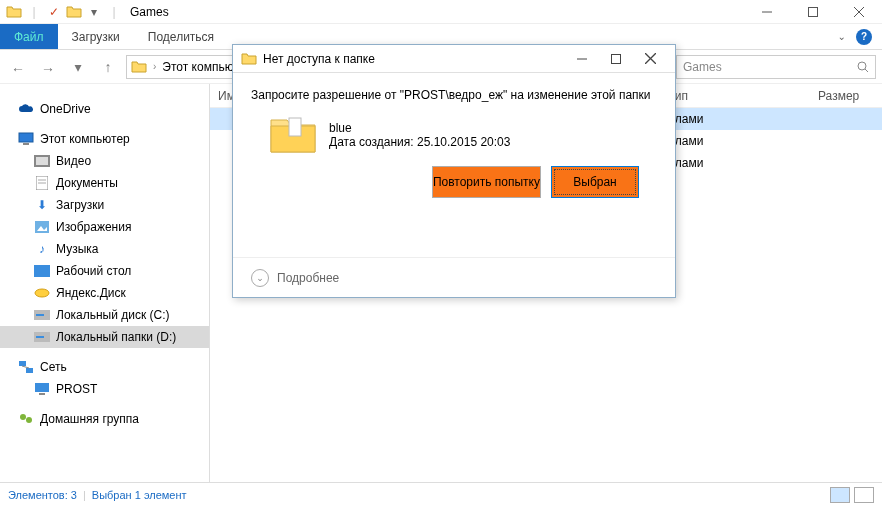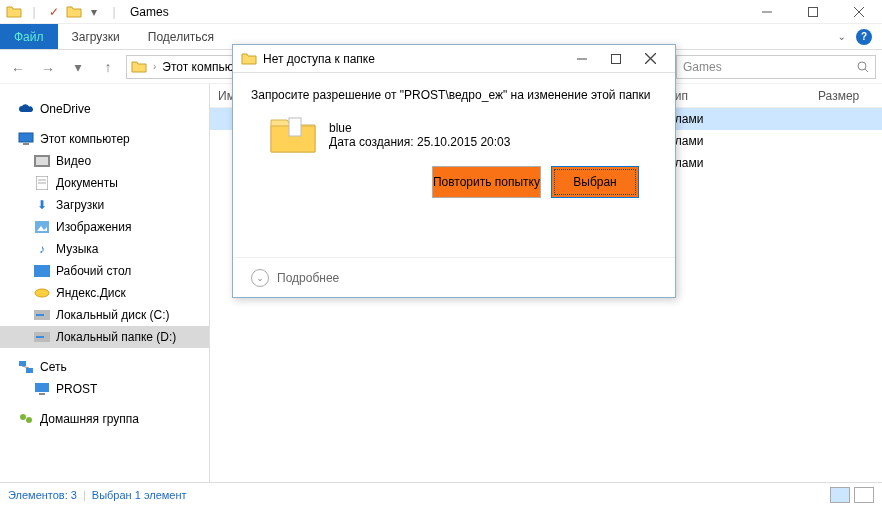--- a/index.html
+++ b/index.html
@@ -240,21 +240,21 @@
         </span>
         <span>Локальный диск (C:)</span>
       </div>
       <div class="tree-item indent selected">
         <span class="ico">
           <svg width="16" height="10">
               <rect width="16" height="10" fill="#bbb"></rect>
               <rect x="2" y="4" width="8" height="2" fill="#3a8dde"></rect>
             </svg>
         </span>
-        <span>Локальный папке (D:)</span>
+        <span>Локальный папки (D:)</span>
       </div>
     </div>
 
     <div class="tree-group">
       <div class="tree-item">
         <span class="ico">
           <svg width="16" height="14">
               <rect x="1" y="1" width="7" height="5" fill="#3a8dde"></rect>
               <rect x="8" y="8" width="7" height="5" fill="#3a8dde"></rect>
               <line x1="4" y1="6" x2="11" y2="8" stroke="#888"></line>

